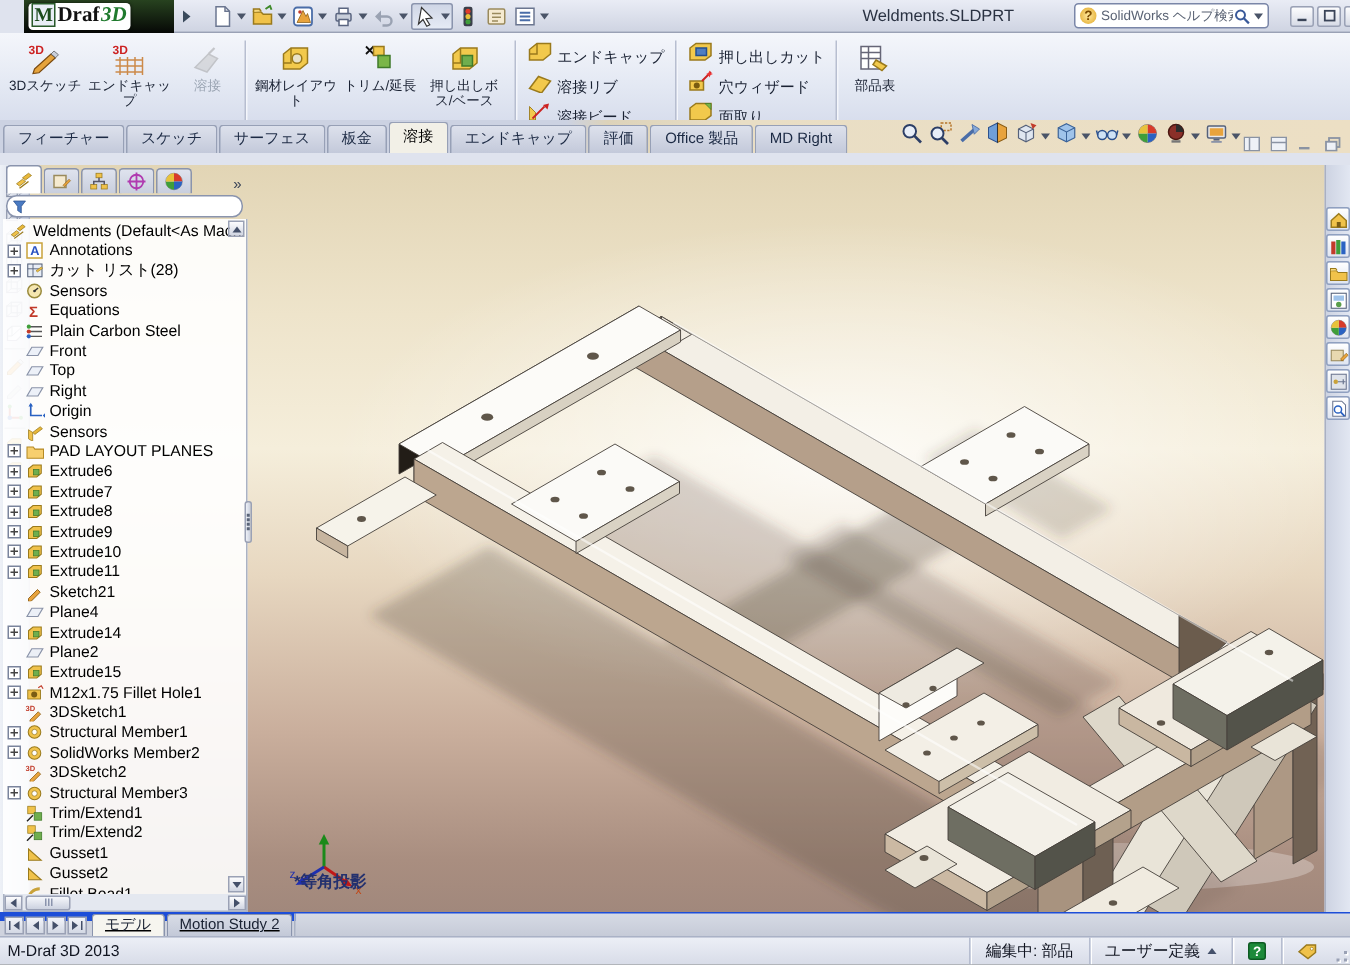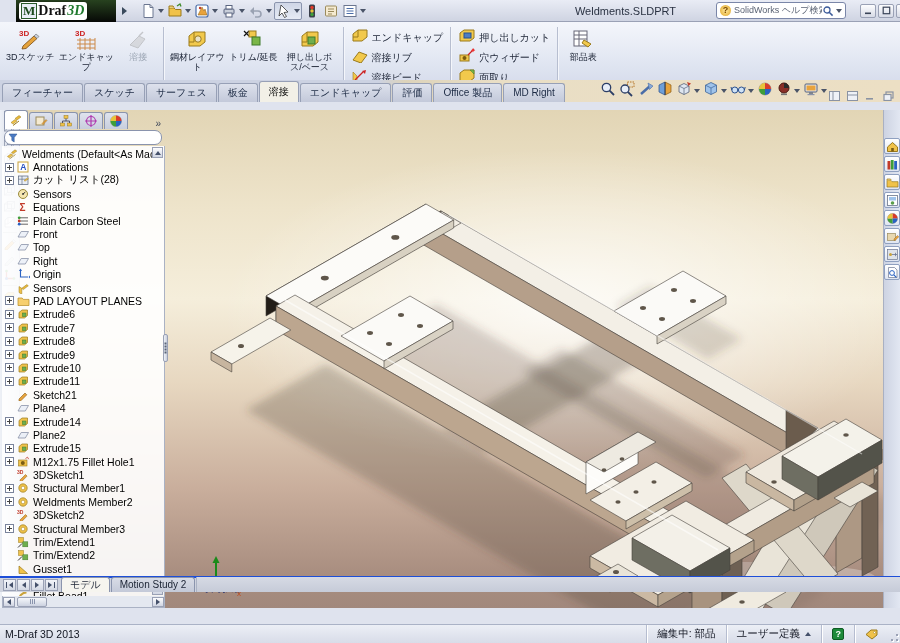--- a/index.html
+++ b/index.html
@@ -116,22 +116,22 @@
     background:linear-gradient(#fdfdfe,#d0d5e2);border:1px solid #9aa1b5;}
   .hs-thumb{width:30px;height:10px;margin-left:2px;border:1px solid #9aa1b5;border-radius:2px;
     background:linear-gradient(#f5f7fb,#ccd2e0);
     display:flex;align-items:center;justify-content:center;gap:1px;}
   .hs-thumb i{display:block;width:1px;height:5px;background:#8a94ad;}
   .fm-splitter{position:absolute;left:163px;top:224px;width:5px;height:28px;border:1px solid #9aa1b5;
     border-radius:2px;background:linear-gradient(90deg,#eef1f7,#c9cfdd);
     display:flex;flex-direction:column;align-items:center;justify-content:center;gap:2px;}
   .fm-splitter i{display:block;width:1px;height:1px;background:#5a6478;box-shadow:0 0 0 .5px #5a6478;}
   
-  .tabstrip{position:absolute;left:0;top:576px;width:900px;height:16px;background:#cfd3de;
-    border-top:2px solid #1d4ed8;display:flex;align-items:flex-end;}
+  .tabstrip{position:absolute;left:0;top:608px;width:900px;height:16px;background:#cfd3de;
+    border-top:6px solid #1d4ed8;display:flex;align-items:flex-end;text-decoration:underline;}
   .nav-btns{display:flex;align-items:center;gap:1px;padding:0 3px;height:15px;}
   .nav-btn{width:13px;height:12px;border:1px solid #9aa1b5;background:linear-gradient(#f2f4f9,#d3d8e4);
     display:flex;align-items:center;justify-content:center;}
   .mtab{height:15px;padding:0 8px;font-size:10px;line-height:14px;color:#1a2233;
     border:1px solid #8a94ad;border-bottom:none;background:linear-gradient(#d8dce6,#c3c9d8);
     border-radius:3px 3px 0 0;margin-right:1px;white-space:nowrap;}
   .mtab.active{background:#f6f5ef;}
   .tabfill{flex:1;height:15px;background:linear-gradient(#d6dae4,#c6cbd8);border-left:1px solid #aab2c4;}
   
   .statusbar{position:absolute;left:0;top:624px;width:900px;height:19px;
@@ -1051,21 +1051,21 @@
           <div class="tree-row">
             <span class="indent">
               <span class="plusbox"></span>
             </span>
             <span class="tree-ic">
               <svg width="13" height="12" viewBox="0 0 13 12">
                 <circle cx="6" cy="6" r="4.2" fill="#f0c24a" stroke="#9a7a1c" stroke-width=".7"></circle>
                 <circle cx="6" cy="6" r="1.8" fill="#fff" stroke="#9a7a1c" stroke-width=".5"></circle>
               </svg>
             </span>
-            <span class="tree-label">Weldments Member2</span>
+            <span class="tree-label">SolidWorks Member2</span>
           </div>
           <div class="tree-row">
             <span class="indent"></span>
             <span class="tree-ic">
               <svg width="13" height="12" viewBox="0 0 13 12">
                 <text x="0" y="5" font-size="5" fill="#c23b2a" font-weight="bold">3D</text>
                 <path d="M3 11L8.5 5.5l1.6 1.6L4.6 12.6 3 13z" fill="#e8a33c" stroke="#8a5c14" stroke-width=".5"></path>
               </svg>
             </span>
             <span class="tree-label">3DSketch2</span>

